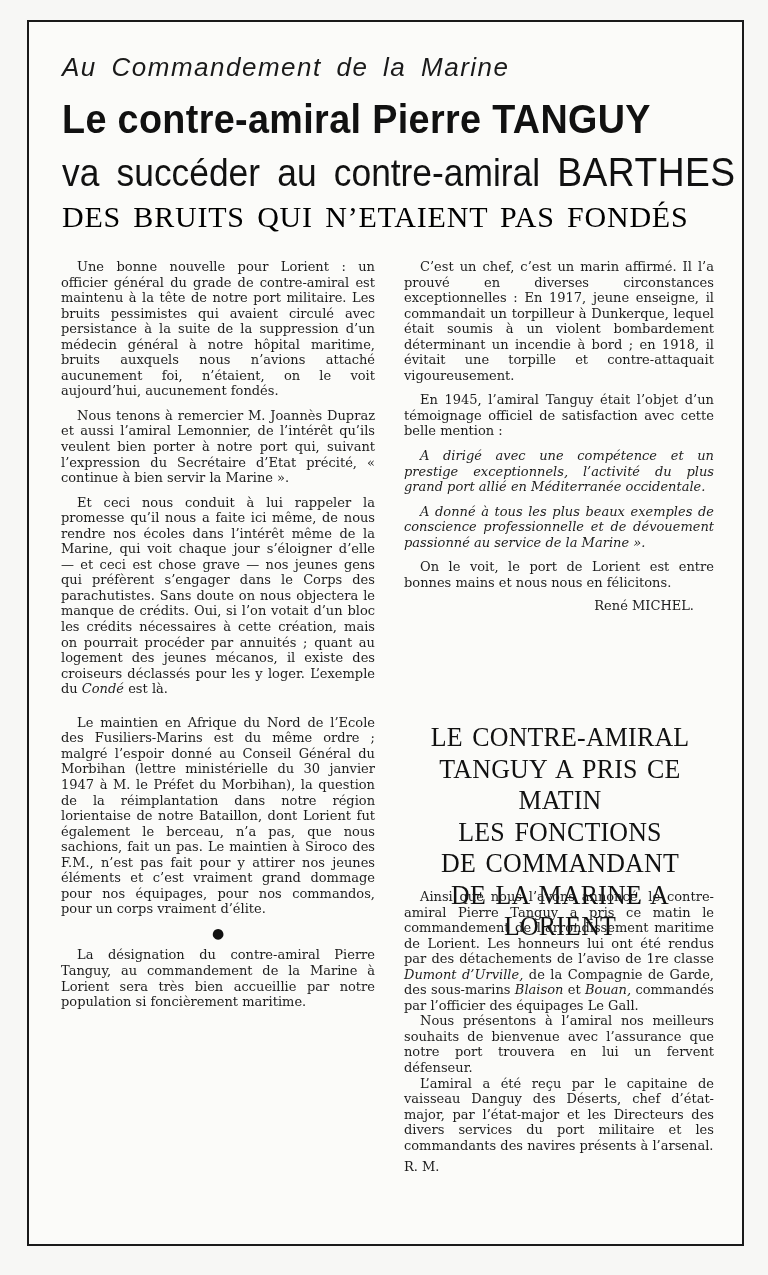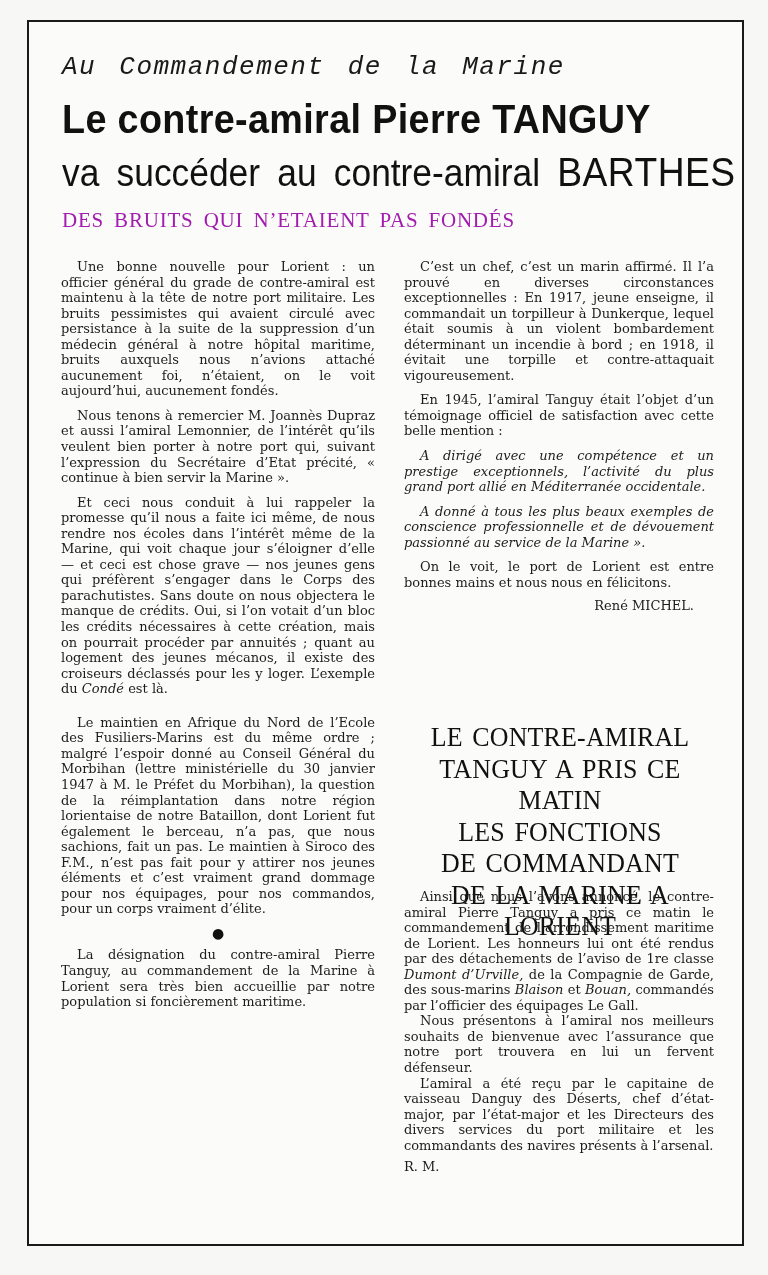--- a/index.html
+++ b/index.html
@@ -21,21 +21,21 @@
       width: 717px;
       height: 1226px;
       border: 2px solid #1a1a1a;
       background: #fbfbf9;
       box-sizing: border-box;
     }
     .kicker {
       position: absolute;
       left: 62px;
       top: 52px;
-      font-family: Liberation Mono, monospace;
+      font-family: Liberation Sans, sans-serif;
       font-style: italic;
       font-size: 26px;
       letter-spacing: 1.5px;
       word-spacing: 6px;
       color: #1a1a1a;
       white-space: nowrap;
     }
     .headline1 {
       position: absolute;
       left: 62px;
@@ -63,27 +63,27 @@
       word-spacing: 8px;
     }
     .headline2 .big {
       font-weight: normal;
       font-size: 40px;
       letter-spacing: 0.5px;
     }
     .headline3 {
       position: absolute;
       left: 62px;
-      top: 208px;
+      top: 200px;
       font-family: "Liberation Serif", serif;
-      font-size: 21px;
+      font-size: 30px;
       letter-spacing: 0.8px;
       word-spacing: 4px;
       white-space: nowrap;
-      color: #a21caf;
+      color: #000000;
     }
     .col {
       position: absolute;
       font-family: "DejaVu Serif", serif;
       font-size: 13px;
       line-height: 15.55px;
       color: #1c1c1c;
       text-align: justify;
       hyphens: manual;
     }

